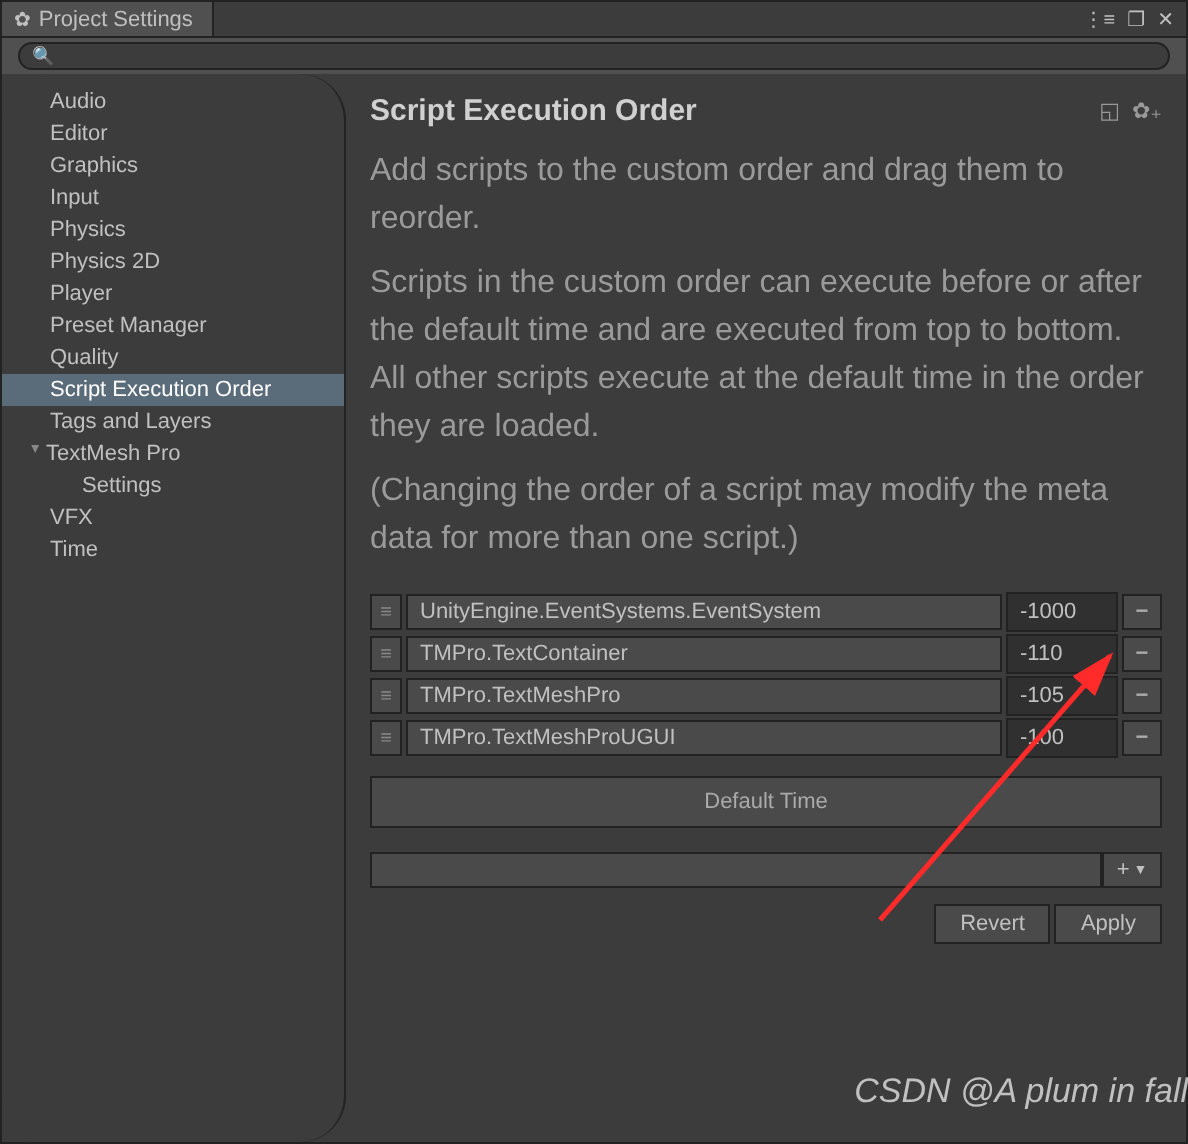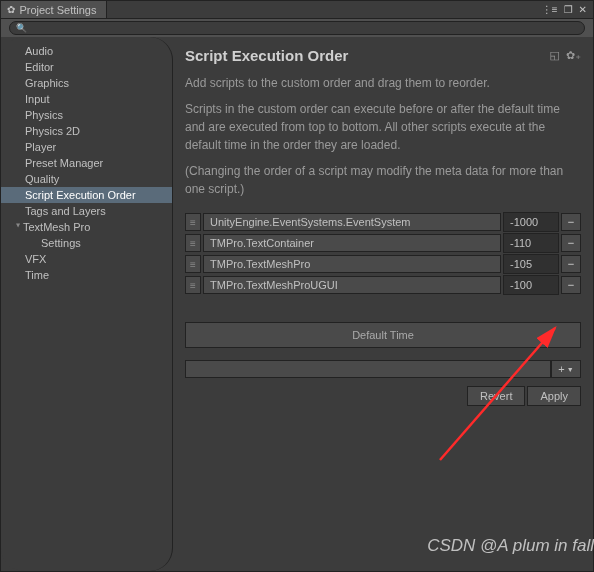--- a/index.html
+++ b/index.html
@@ -18,28 +18,28 @@
 .sidebar-item { padding: 2px 6px 2px 24px; cursor: pointer; }
 .sidebar-item.selected { background: #5a6b7a; color: #fff; }
 .sidebar-item.parent { padding-left: 12px; }
 .sidebar-item.parent::before { content: "▸"; display: inline-block; width: 10px; font-size: 8px; color: #888; transform: rotate(90deg); }
 .sidebar-item.child { padding-left: 40px; }
 .content { flex: 1; background: #3c3c3c; padding: 10px 12px; display: flex; flex-direction: column; position: relative; }
 .content-header { display: flex; align-items: center; margin-bottom: 10px; }
 .content-title { font-size: 15px; font-weight: bold; color: #d0d0d0; }
 .header-icons { margin-left: auto; display: flex; gap: 6px; }
 .header-icons span { font-size: 11px; cursor: pointer; color: #999; }
-.desc { color: #9a9a9a; font-size: 12px; line-height: 1.5; margin-bottom: 8px; }
+.desc { color: #9a9a9a; font-size: 16px; line-height: 1.5; margin-bottom: 8px; }
 .script-list { margin-top: 6px; }
 .script-row { display: flex; align-items: center; height: 20px; margin-bottom: 1px; }
 .drag-handle { width: 16px; height: 18px; background: #4a4a4a; border: 1px solid #222; margin-right: 2px; display: flex; align-items: center; justify-content: center; color: #888; font-size: 10px; cursor: grab; }
 .script-name { flex: 1; background: #4a4a4a; border: 1px solid #222; height: 18px; padding: 0 6px; display: flex; align-items: center; margin-right: 2px; }
 .script-order { width: 56px; background: #303030; border: 1px solid #222; height: 20px; padding: 0 6px; display: flex; align-items: center; margin-right: 2px; }
 .remove-btn { width: 20px; height: 18px; background: #4a4a4a; border: 1px solid #222; display: flex; align-items: center; justify-content: center; cursor: pointer; color: #aaa; font-weight: bold; }
-.default-time { background: #4a4a4a; border: 1px solid #222; text-align: center; padding: 6px; margin-top: 26px; color: #aaa; }
+.default-time { background: #4a4a4a; border: 1px solid #222; text-align: center; padding: 6px; margin-top: 8px; color: #aaa; }
 .add-bar { display: flex; margin-top: 12px; }
 .add-track { flex: 1; height: 18px; background: #4a4a4a; border: 1px solid #222; }
 .add-btn { width: 30px; height: 18px; background: #4a4a4a; border: 1px solid #222; display: flex; align-items: center; justify-content: center; cursor: pointer; gap: 2px; }
 .add-btn .plus { font-size: 11px; }
 .add-btn .caret { font-size: 7px; }
 .actions { display: flex; gap: 2px; margin-left: auto; margin-top: 8px; padding-left: 40px; }
 .action-btn { background: #4a4a4a; border: 1px solid #222; padding: 3px 12px; cursor: pointer; }
 .watermark { position: absolute; bottom: 16px; right: 0; font-size: 17px; color: #d8d8d8; opacity: 0.85; font-style: italic; }
 .arrow-svg { position: absolute; pointer-events: none; }
 </style>

